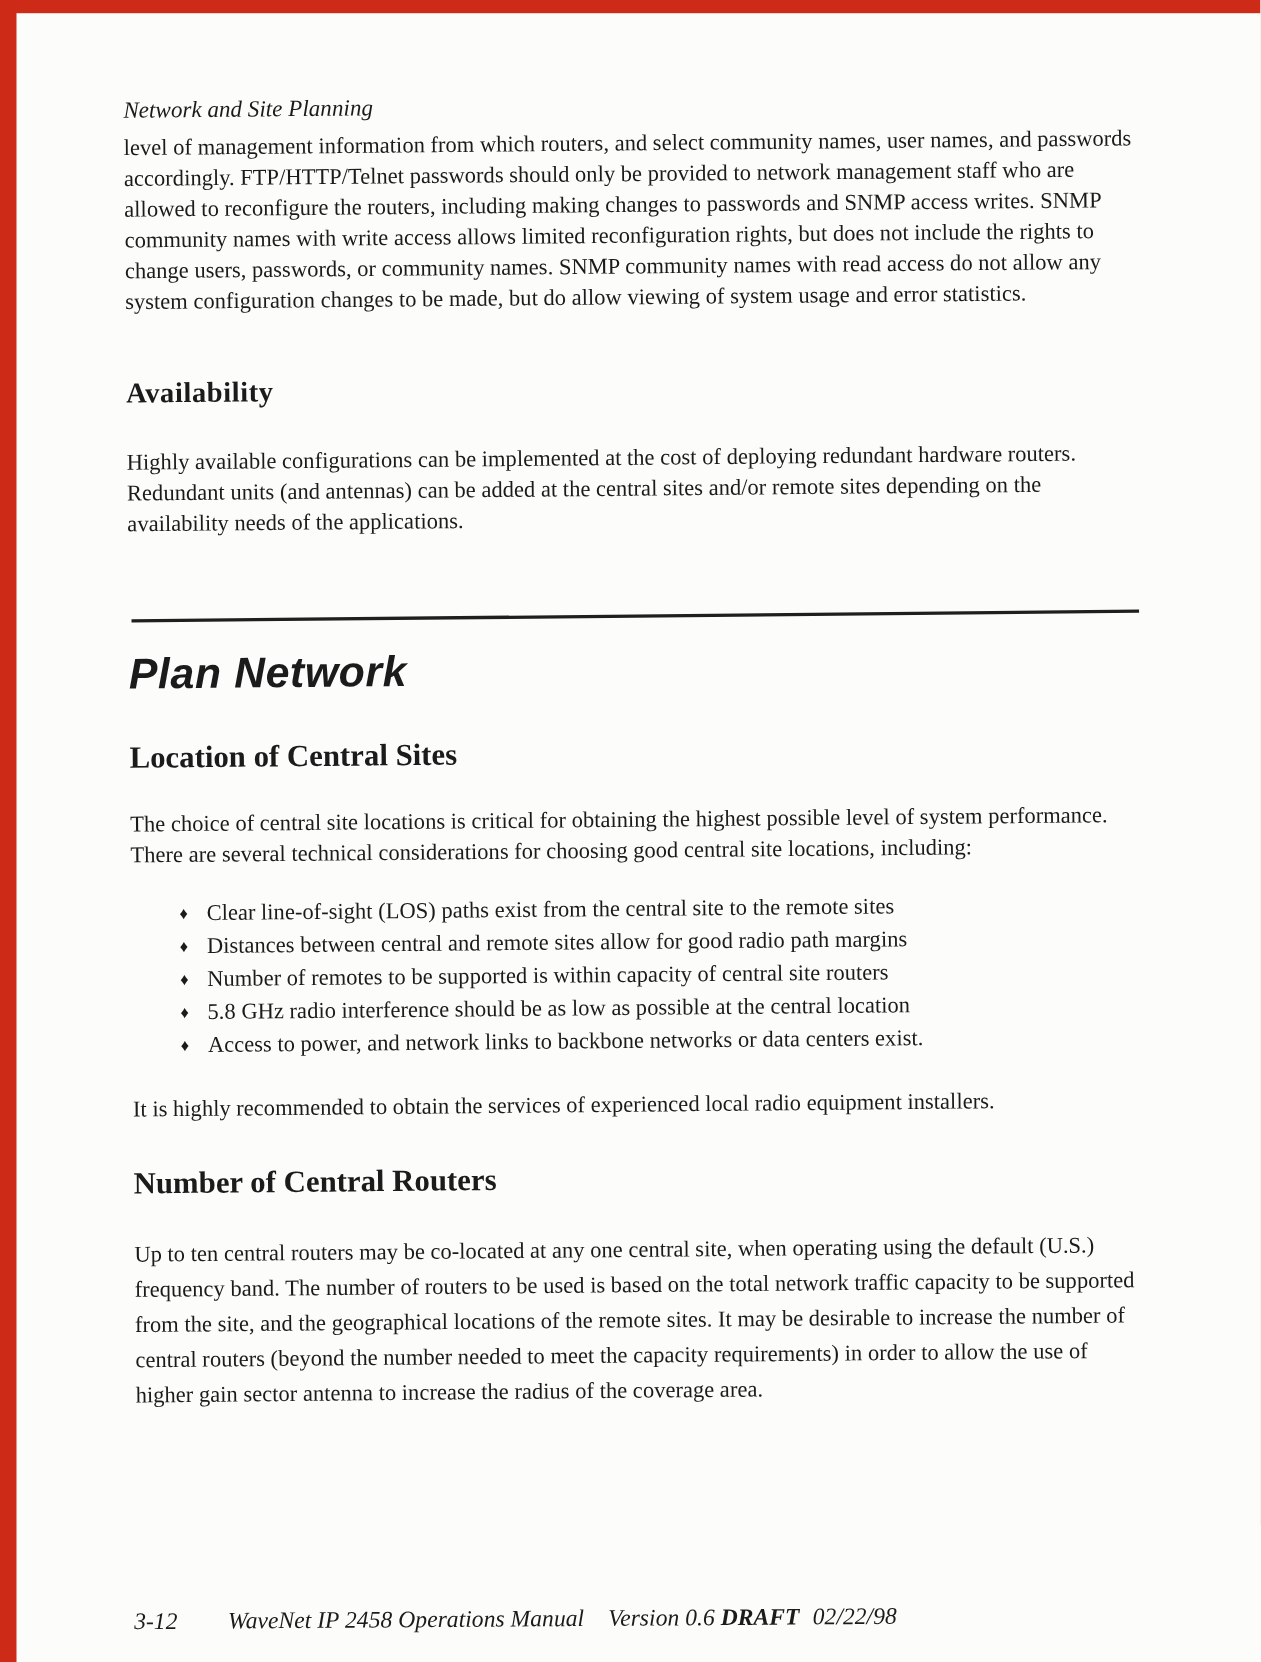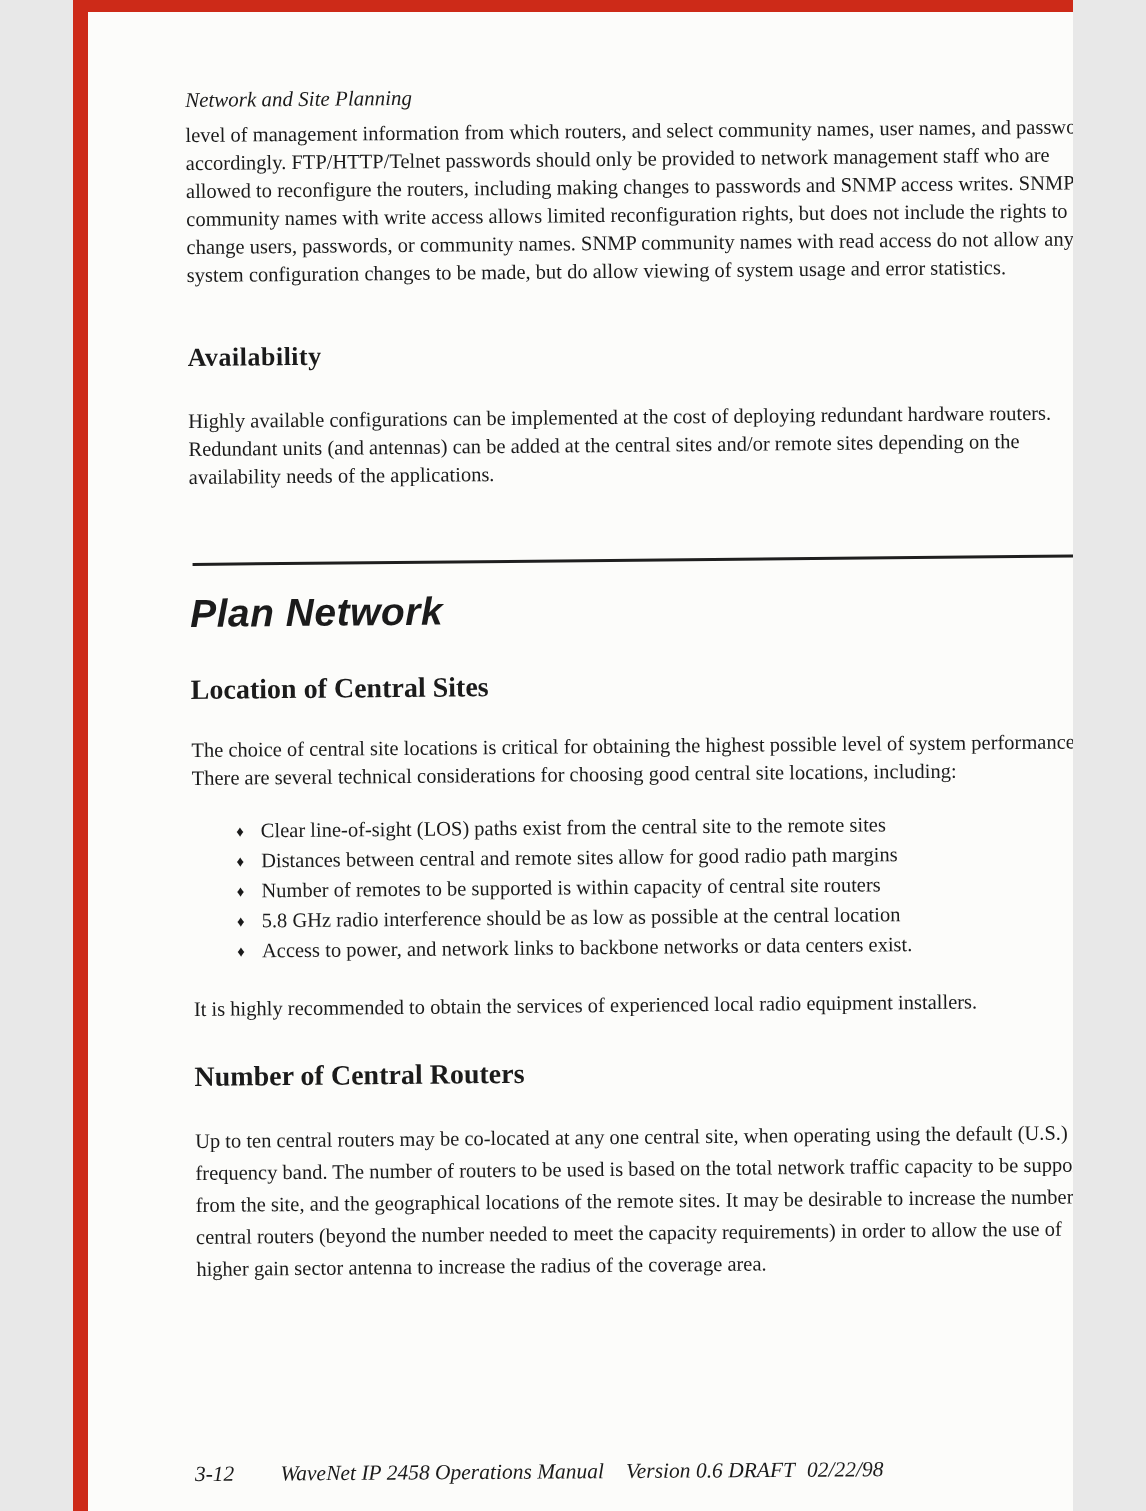--- a/index.html
+++ b/index.html
@@ -1,18 +1,18 @@
 <!DOCTYPE html>
 <html><head>
 <meta charset="utf-8">
 <style>
   html, body { margin: 0; padding: 0; background: #e8e8e8; }
   .page {
     position: relative;
-    width: 1000px;
+    width: 1146px;
     height: 1511px;
     margin: 0 auto;
     background: #fcfcfa;
     overflow: hidden;
     font-family: "Liberation Serif", serif;
     color: #1b1b1b;
   }
   .edge-top {
     position: absolute; top: 0; left: 0;
     width: 100%; height: 12px;
@@ -99,21 +99,21 @@
     bottom: 24px;
     font-style: italic;
     font-size: 21.5px;
     white-space: nowrap;
     transform: rotate(-0.4deg);
     transform-origin: 0 100%;
   }
   .page-footer .fspace-lg { display: inline-block; width: 46px; }
   .page-footer .fspace-md { display: inline-block; width: 22px; }
   .page-footer .fspace-sm { display: inline-block; width: 12px; }
-  .footer-draft { font-weight: normal; }
+  .footer-draft { font-weight: bold; }
 </style>
 </head>
 <body>
 
 <div class="page">
   <div class="edge-top"></div>
   <div class="edge-left"></div>
 
   <div class="content">
 

